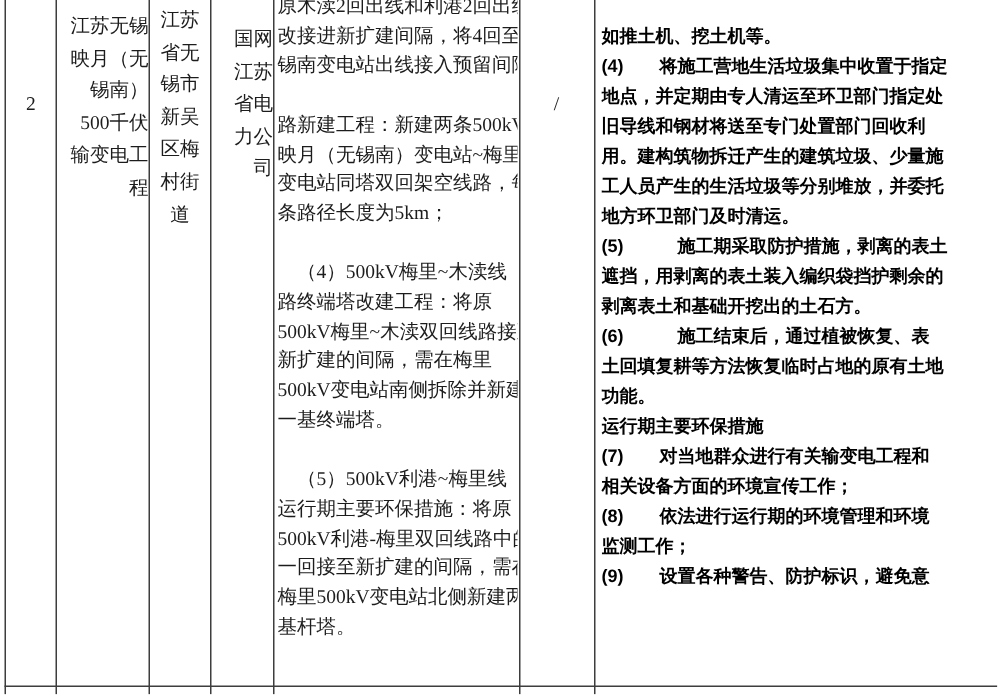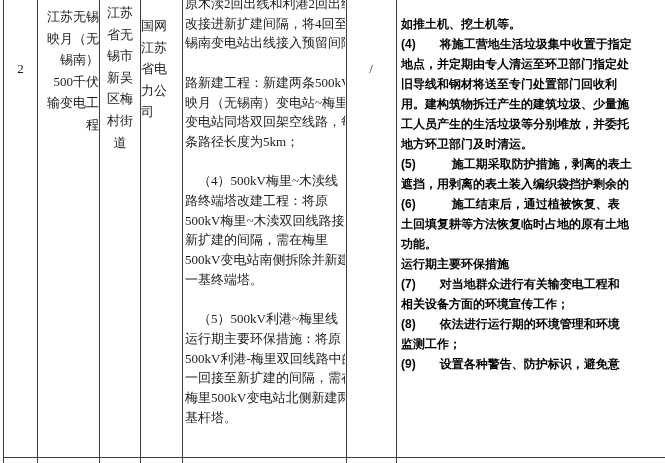--- a/index.html
+++ b/index.html
@@ -35,21 +35,21 @@
   .c-name {
     left: 38px; top: 6px; width: 61px;
     text-align: right; line-height: 21.5px;
   }
   .c-loc {
     left: 100px; top: 2px; width: 40px;
     text-align: center; line-height: 21.6px;
   }
   .c-owner {
     left: 141px; top: 15px; width: 41px;
-    text-align: left; line-height: 21.6px;
+    text-align: right; line-height: 21.6px;
   }
   .c-details {
     left: 184px; top: 0px; width: 161px; height: 457px;
     overflow: hidden;
   }
   .c-details .content {
     margin-top: -6px;
     line-height: 19.7px;
     padding-left: 1px;
   }
@@ -146,20 +146,21 @@
   <div class="cell c-env">
       <div class="line">如推土机、挖土机等。</div>
       <div class="line">(4)　　将施工营地生活垃圾集中收置于指定</div>
       <div class="line">地点，并定期由专人清运至环卫部门指定处</div>
       <div class="line">旧导线和钢材将送至专门处置部门回收利</div>
       <div class="line">用。建构筑物拆迁产生的建筑垃圾、少量施</div>
       <div class="line">工人员产生的生活垃圾等分别堆放，并委托</div>
       <div class="line">地方环卫部门及时清运。</div>
       <div class="line">(5)　　　施工期采取防护措施，剥离的表土</div>
       <div class="line">遮挡，用剥离的表土装入编织袋挡护剩余的</div>
+      <div class="line">剥离表土和基础开挖出的土石方。</div>
       <div class="line">(6)　　　施工结束后，通过植被恢复、表</div>
       <div class="line">土回填复耕等方法恢复临时占地的原有土地</div>
       <div class="line">功能。</div>
       <div class="line">运行期主要环保措施</div>
       <div class="line">(7)　　对当地群众进行有关输变电工程和</div>
       <div class="line">相关设备方面的环境宣传工作；</div>
       <div class="line">(8)　　依法进行运行期的环境管理和环境</div>
       <div class="line">监测工作；</div>
       <div class="line">(9)　　设置各种警告、防护标识，避免意</div>
     </div>

